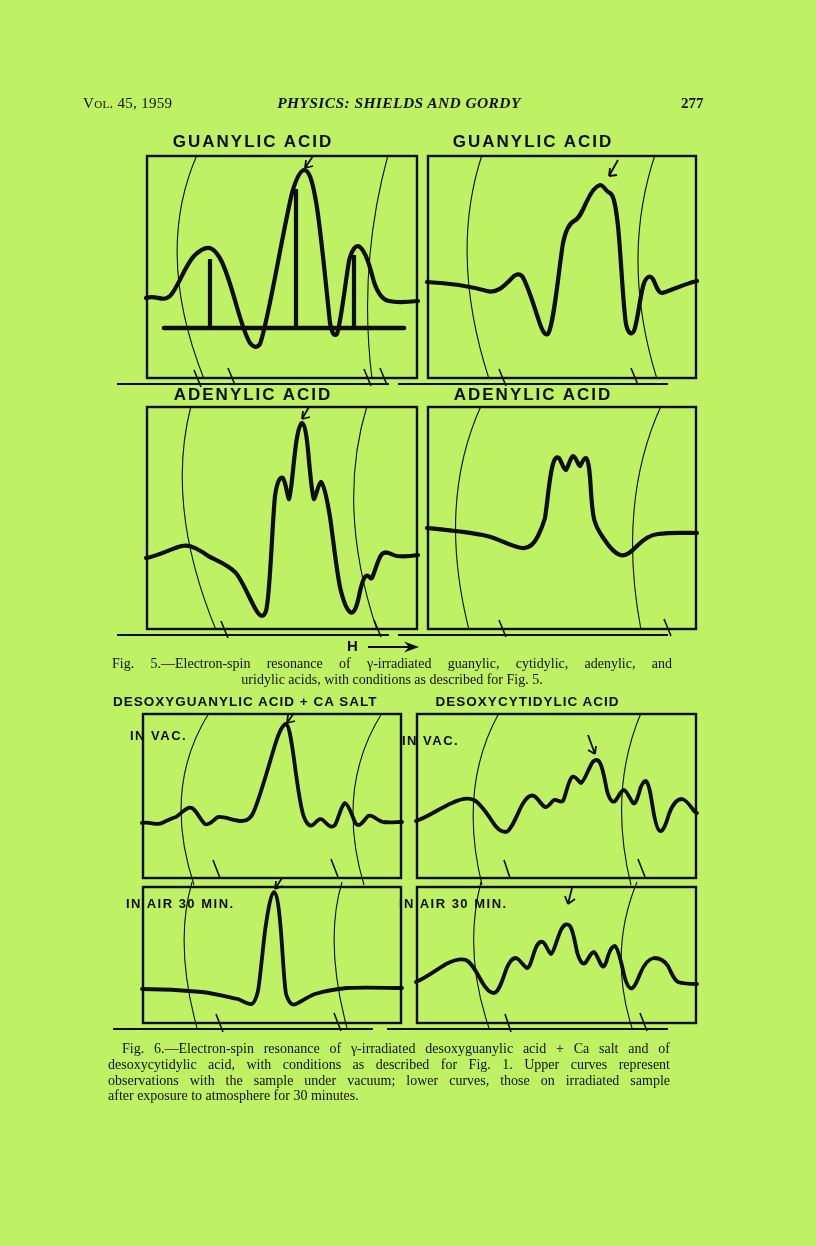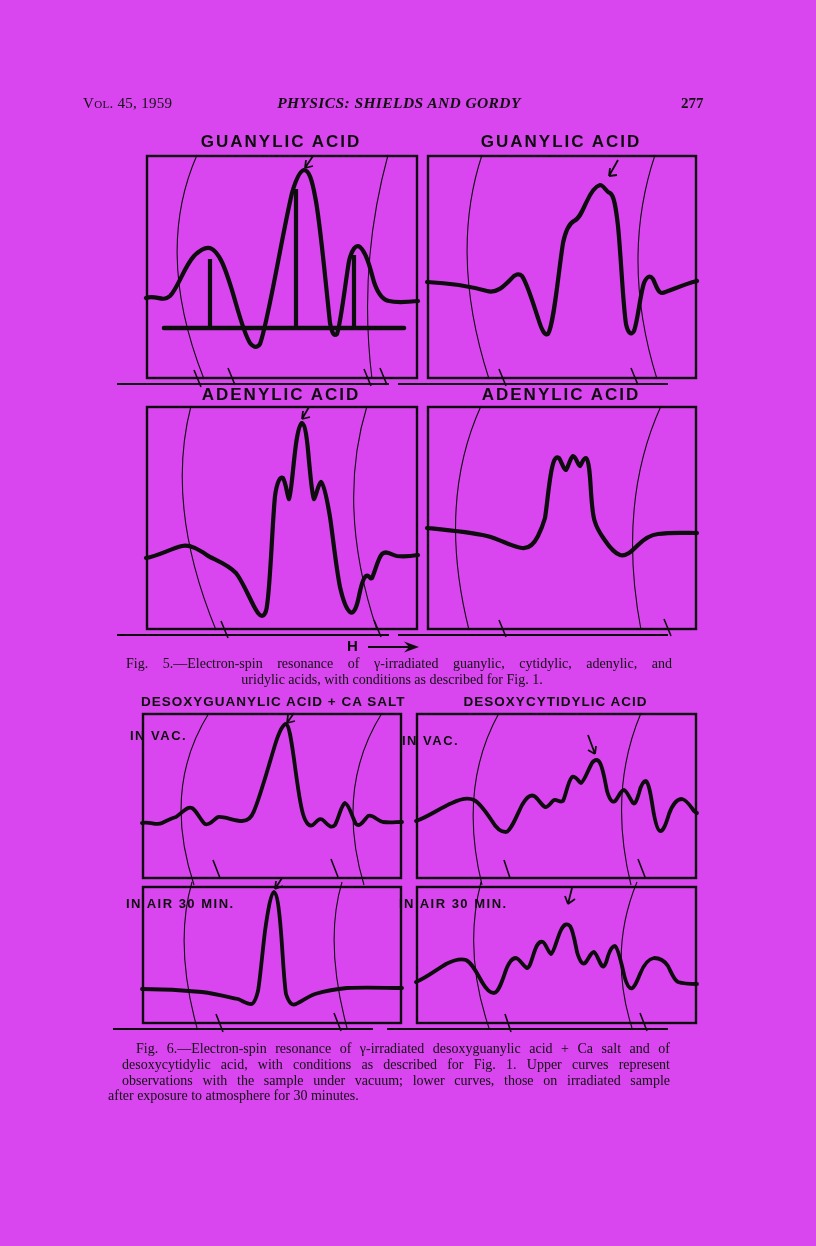--- a/index.html
+++ b/index.html
@@ -1,38 +1,38 @@
 <!DOCTYPE html>
 <html><head>
 <meta charset="utf-8">
 <title>Journal page</title>
 <style>
   html,body{margin:0;padding:0;background:#e9e9e9;}
   .page{
     position:relative;width:816px;height:1246px;margin:0 auto;
-    background:#d946ef;color:#111;overflow:hidden;
+    background:#bef264;color:#111;overflow:hidden;
     font-family:"Liberation Serif",serif;
   }
   .abs{position:absolute;}
   
   .hdr-vol{left:83px;top:95px;font-size:15px;font-variant:small-caps;letter-spacing:.3px;}
   .hdr-journal{left:0;width:798px;top:94px;text-align:center;font-style:italic;font-weight:600;font-size:15.5px;letter-spacing:.4px;}
   .hdr-page{left:681px;top:95px;font-size:15px;font-weight:600;}
   
-  .fig-title{font-family:"Liberation Sans",sans-serif;font-weight:700;text-align:center;white-space:nowrap;color:#0d0d0d;margin-left:28px;}
+  .fig-title{font-family:"Liberation Sans",sans-serif;font-weight:700;text-align:center;white-space:nowrap;color:#0d0d0d;}
   .t-big{font-size:17px;letter-spacing:2px;}
   .t-small{font-size:13.5px;letter-spacing:1px;}
   
   .panel{position:absolute;padding-left:29px;}
   .panel svg{overflow:visible;display:block;}
   .panel-label{position:absolute;font-family:"Liberation Sans",sans-serif;font-weight:700;font-size:13px;letter-spacing:1.5px;color:#0d0d0d;white-space:nowrap;}
   .underline{position:absolute;border-top:2px solid #0d0d0d;}
   
   .caption{font-size:14px;line-height:15.8px;color:#101010;}
-  .cap-just{text-align:justify;text-align-last:justify;margin-left:14px;}
+  .cap-just{text-align:justify;text-align-last:justify;}
   .cap-center{text-align:center;}
   .cap-left{text-align:left;}
   .indent{text-indent:14px;}
   .haxis-label{font-family:"Liberation Sans",sans-serif;font-weight:700;font-size:15px;color:#0d0d0d;}
   .ink{stroke:#0d0d0d;fill:none;}
 </style>
 </head>
 <body>
 
 <div class="page">
@@ -96,21 +96,21 @@
   <div class="underline" style="left:398px;top:634px;width:270px;"></div>
 
   <div class="abs haxis-label" style="left:347px;top:637px;">H</div>
   <svg class="abs" style="left:368px;top:640px;" width="52" height="14" viewBox="0 0 52 14">
     <line class="ink" x1="0" y1="7" x2="44" y2="7" stroke-width="2"></line>
     <path d="M36,1.5 L51,7 L36,12.5 L41,7 z" fill="#0d0d0d"></path>
   </svg>
 
   <div class="abs caption" style="left:112px;top:656px;width:560px;">
     <div class="cap-just">Fig. 5.—Electron-spin resonance of γ-irradiated guanylic, cytidylic, adenylic, and</div>
-    <div class="cap-center">uridylic acids, with conditions as described for Fig. 1.</div>
+    <div class="cap-center">uridylic acids, with conditions as described for Fig. 5.</div>
   </div>
 
   <div class="abs fig-title t-small" style="left:113px;top:694px;width:260px;">DESOXYGUANYLIC ACID + CA SALT</div>
   <div class="abs fig-title t-small" style="left:387px;top:694px;width:281px;">DESOXYCYTIDYLIC ACID</div>
 
   <div class="panel" style="left:113px;top:713px;">
     <svg width="260" height="166" viewBox="0 0 260 166">
       <rect class="ink" x="1" y="1" width="258" height="164" stroke-width="2.4"></rect>
       <path class="ink" d="M67,0 Q20,75 52,172" stroke-width="1.1"></path>
       <path class="ink" d="M240,0 Q193,75 222,172" stroke-width="1.1"></path>

